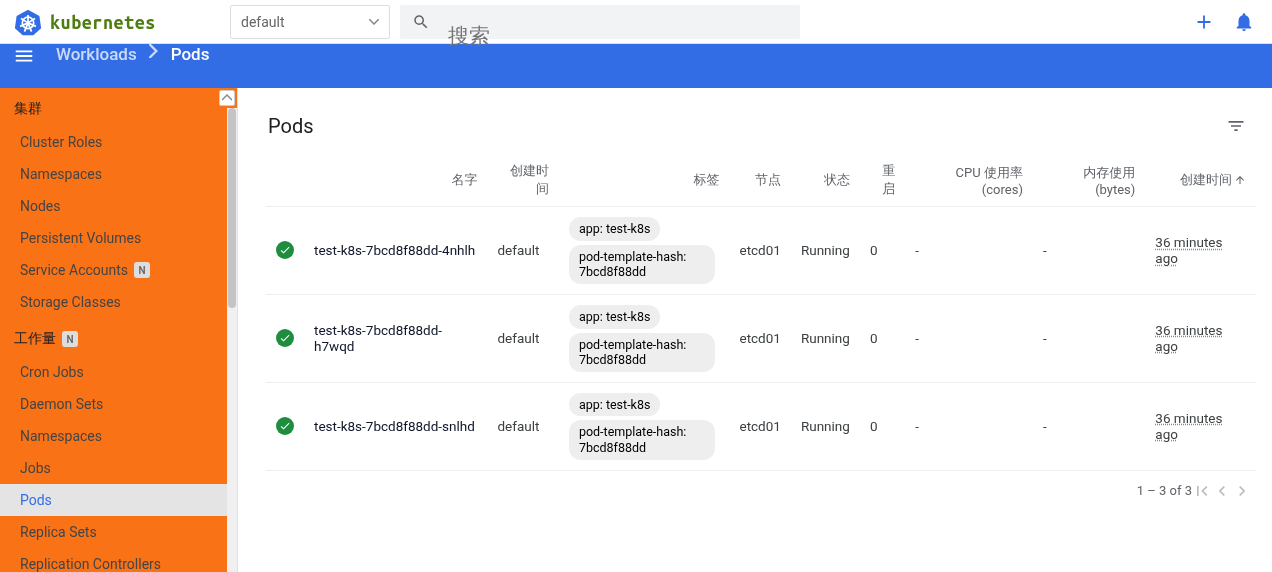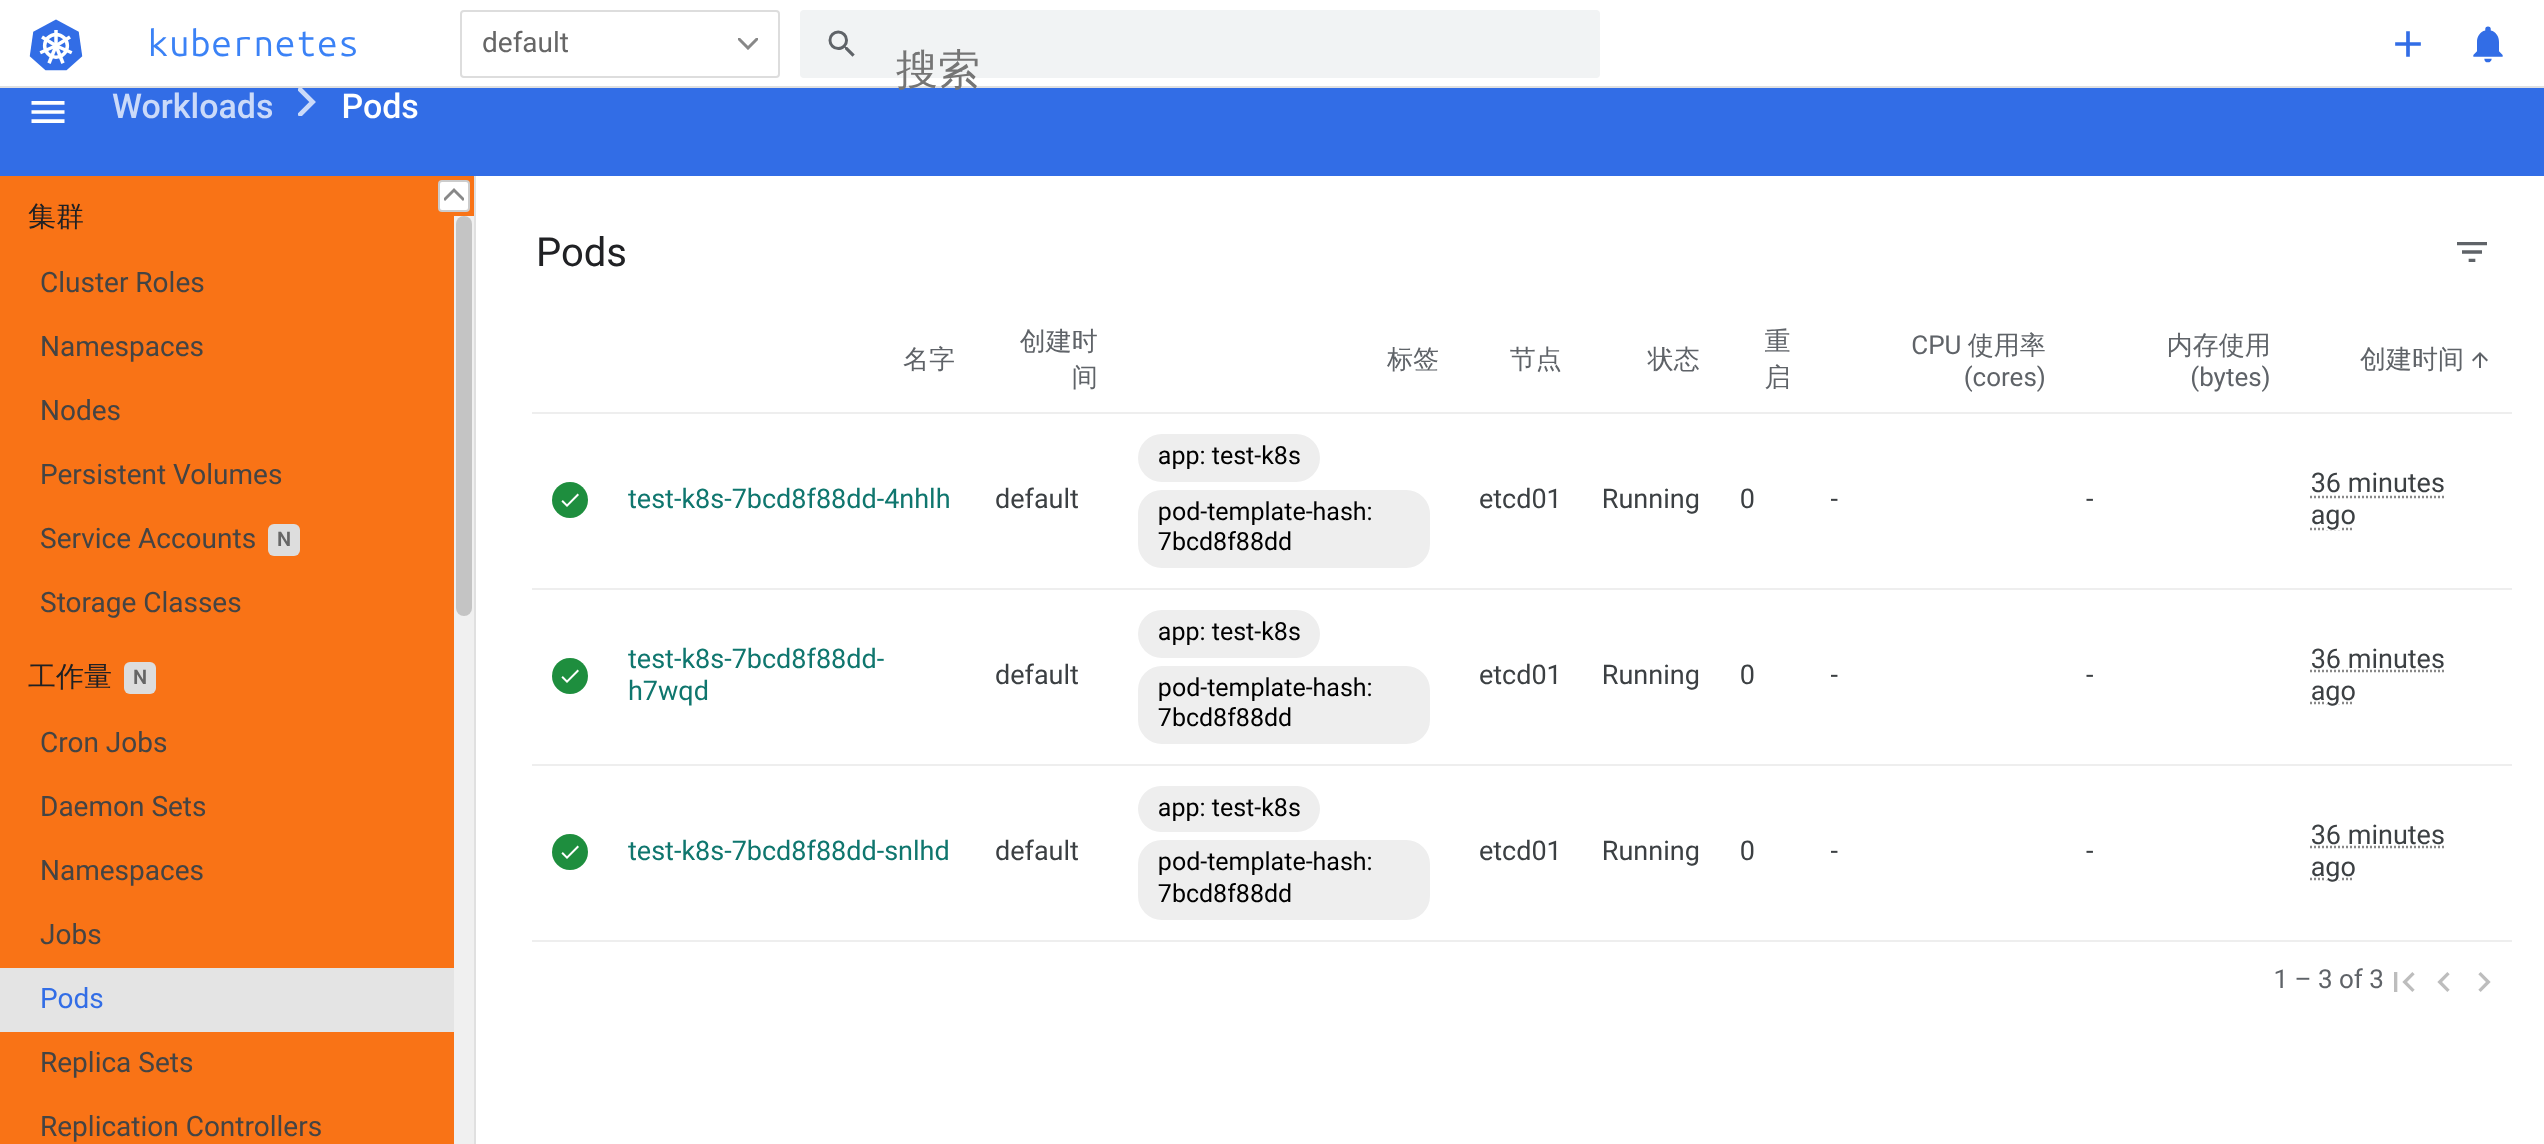--- a/index.html
+++ b/index.html
@@ -1,20 +1,20 @@
 <!DOCTYPE html>
 <html><head>
 <meta charset="utf-8">
 <style>
 * { box-sizing: border-box; margin: 0; padding: 0; }
 body { font-family: Roboto, "Helvetica Neue", Arial, sans-serif; font-size: 14px; color: #202124; background: #fff; overflow: hidden; }
 .topbar { height: 44px; display: flex; align-items: center; padding: 0 8px; border-bottom: 1px solid #e0e0e0; background: #fff; }
 .logo-wrap { display: flex; align-items: center; width: 222px; padding-left: 6px; }
 .logo-icon { width: 28px; height: 28px; margin-right: 8px; }
-.logo-text { font-size: 18px; font-weight: 400; color: #3b82f6; font-family: "Ubuntu Mono", Consolas, monospace; letter-spacing: 0.5px; margin-left: 24px; }
+.logo-text { font-size: 18px; font-weight: 700; color: #4d7c0f; font-family: "Ubuntu Mono", Consolas, monospace; letter-spacing: 0.5px; }
 .ns-select { width: 160px; height: 34px; border: 1px solid #ddd; border-radius: 2px; display: flex; align-items: center; justify-content: space-between; padding: 0 10px; margin-right: 10px; color: #666; cursor: pointer; }
 .search-box { width: 400px; height: 34px; background: #f1f3f4; border-radius: 2px; display: flex; align-items: center; padding: 0 12px; color: #5f6368; }
 .search-box input { border: none; background: transparent; outline: none; margin-left: 18px; font-size: 21px; color: #0c4a6e; width: 100%; margin-top: 28px; }
 .topbar-spacer { flex: 1; }
 .topbar-icon { width: 40px; height: 40px; display: flex; align-items: center; justify-content: center; color: #326de6; cursor: pointer; }
 .breadcrumb-bar { height: 44px; background: #326de6; color: #fff; display: flex; align-items: flex-start; padding: 0 12px; }
 .hamburger { color: #fff; margin-right: 20px; cursor: pointer; width: 24px; height: 24px; display:flex; align-items:center; justify-content:center; }
 .bc-item { font-size: 17px; font-weight: 500; color: rgba(255,255,255,0.75); cursor: pointer; }
 .bc-item.active { color: #fff; }
 .bc-sep { margin: 0 12px; color: rgba(255,255,255,0.75); display:flex; align-items:center; }
@@ -27,21 +27,21 @@
 .n-badge { display:inline-flex; align-items:center; justify-content:center; min-width:16px; height:16px; border-radius:3px; background:#ddd; color:#666; font-size:10px; font-weight:600; margin-left:6px; padding:0 3px; }
 .content { flex: 1; padding: 22px 16px 16px 28px; overflow: auto; background: #fff; }
 .card { background: #fff; }
 .card-header { display: flex; align-items: center; justify-content: space-between; padding: 4px 8px 16px 2px; }
 .card-title { font-size: 20px; font-weight: 400; color: #202124; }
 .filter-icon { color: #5f6368; cursor: pointer; width:24px; height:24px; display:flex; align-items:center; justify-content:center; }
 table.pods { width: 100%; border-collapse: collapse; }
 table.pods th { text-align: right; font-weight: 400; color: #5f6368; font-size: 13px; padding: 8px 10px; border-bottom: 1px solid #eee; }
 table.pods td { padding: 8px 10px; border-bottom: 1px solid #eee; vertical-align: middle; font-size: 13.5px; color: #3c4043; }
 .status-check { width: 18px; height: 18px; border-radius: 50%; background: #1e8e3e; display: inline-flex; align-items: center; justify-content: center; }
-.pod-link { color: #0f766e; cursor: pointer; }
+.pod-link { color: #0f172a; cursor: pointer; }
 .chip { display: inline-block; background: #eee; border-radius: 12px; padding: 4px 10px; font-size: 12.5px; color: #000000; margin: 2px 4px 2px 0; max-width: 150px; line-height: 1.25; }
 .pager { display: flex; align-items: center; justify-content: flex-end; padding: 10px 4px 4px; color: #5f6368; font-size: 13px; }
 .pager .nav { color: #bdbdbd; cursor: pointer; display:flex; align-items:center; }
 .th-sort { display:inline-flex; align-items:center; gap:2px; }
 .scroll-hint { position:absolute; right:2px; top:2px; width:16px; height:16px; background:#fff; border:1px solid #ccc; border-radius:2px; display:flex; align-items:center; justify-content:center; color:#888; }
 .scroll-track { position:absolute; right:0; top:20px; bottom:0; width:10px; background:#f0f0f0; }
 .scroll-thumb { position:absolute; left:1px; top:0; width:8px; height:200px; background:#c4c4c4; border-radius:4px; }
 svg { display:block; }
 </style>
 </head>

